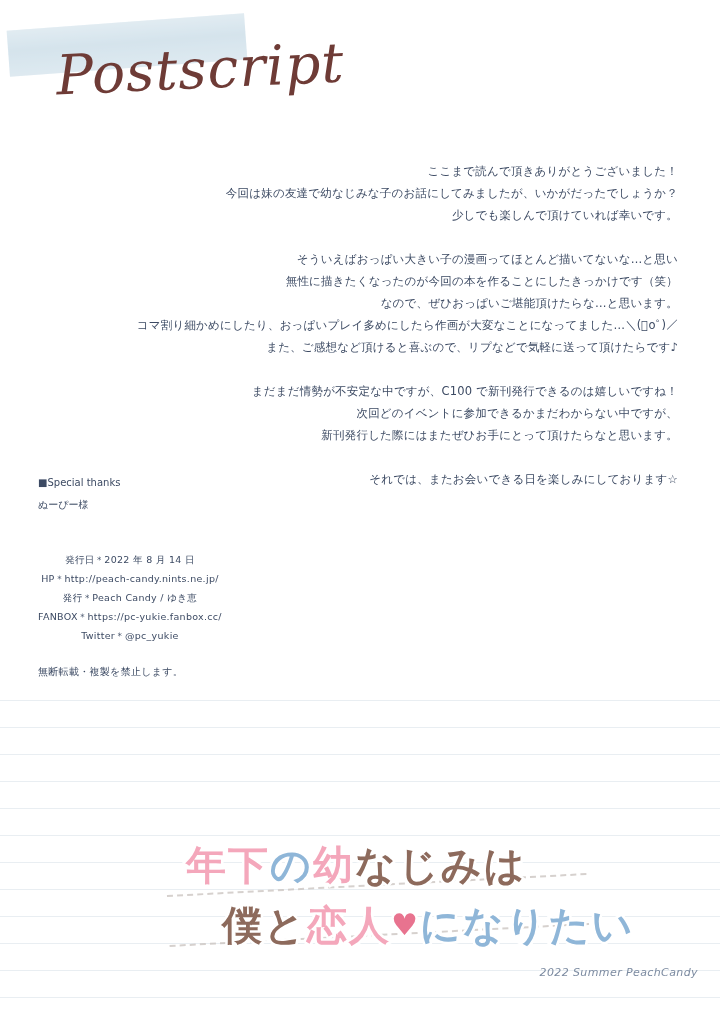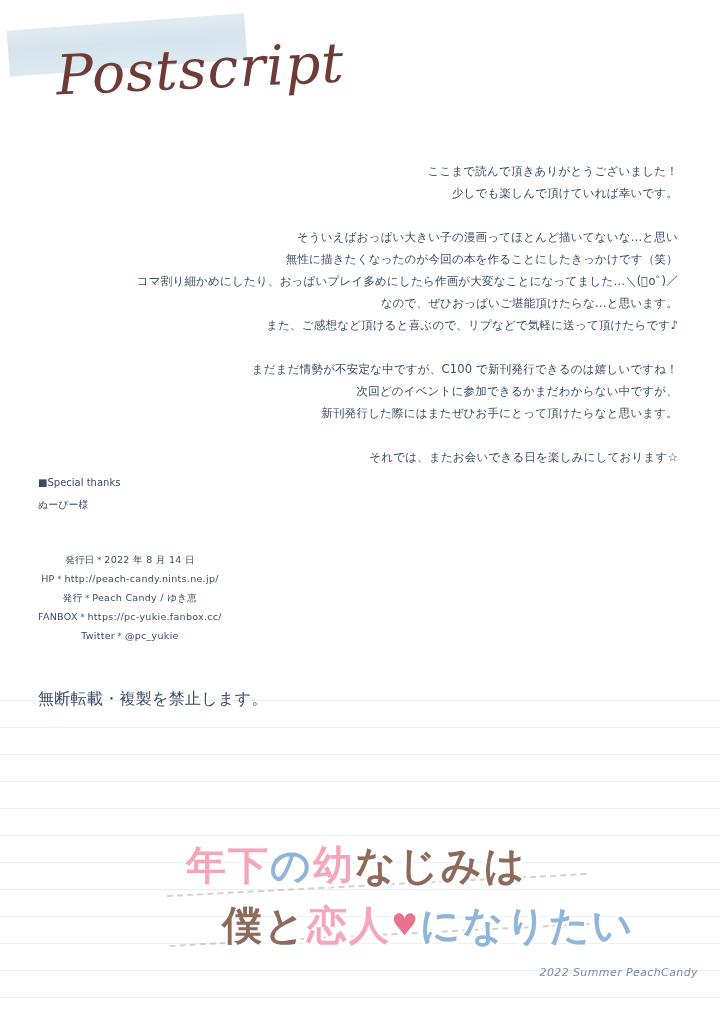--- a/index.html
+++ b/index.html
@@ -104,24 +104,23 @@
     line-height: 19px;
     letter-spacing: .3px;
   }
   .colophon .ln { display: block; white-space: nowrap; text-align: center; }
 
   .notice {
     position: absolute;
     left: 38px;
     top: 665px;
     color: #3c4a63;
-    font-size: 16px;
+    font-size: 10px;
     letter-spacing: .3px;
     white-space: nowrap;
-    margin-top: 24px;
   }
 
   
   .art {
     position: absolute;
     left: 0;
     top: 820px;
     width: 720px;
     height: 198px;
   }
@@ -195,27 +194,28 @@
     <div class="rline" style="top: 997px;"></div>
   </div>
 
 <div class="tape"></div>
 
 <div class="title">Postscript</div>
 
 <div class="body-text">
     <div class="para">
       <span class="ln">ここまで読んで頂きありがとうございました！</span>
+      <span class="ln">今回は妹の友達で幼なじみな子のお話にしてみましたが、いかがだったでしょうか？</span>
       <span class="ln">少しでも楽しんで頂けていれば幸いです。</span>
     </div>
     <div class="para">
       <span class="ln">そういえばおっぱい大きい子の漫画ってほとんど描いてないな…と思い</span>
       <span class="ln">無性に描きたくなったのが今回の本を作ることにしたきっかけです（笑）</span>
+      <span class="ln">なので、ぜひおっぱいご堪能頂けたらな…と思います。</span>
       <span class="ln">コマ割り細かめにしたり、おっぱいプレイ多めにしたら作画が大変なことになってました…＼(ﾟoﾟ)／</span>
-      <span class="ln">なので、ぜひおっぱいご堪能頂けたらな…と思います。</span>
       <span class="ln">また、ご感想など頂けると喜ぶので、リプなどで気軽に送って頂けたらです♪</span>
     </div>
     <div class="para">
       <span class="ln">まだまだ情勢が不安定な中ですが、C100 で新刊発行できるのは嬉しいですね！</span>
       <span class="ln">次回どのイベントに参加できるかまだわからない中ですが、</span>
       <span class="ln">新刊発行した際にはまたぜひお手にとって頂けたらなと思います。</span>
     </div>
     <div class="para">
       <span class="ln">それでは、またお会いできる日を楽しみにしております☆</span>
     </div>

